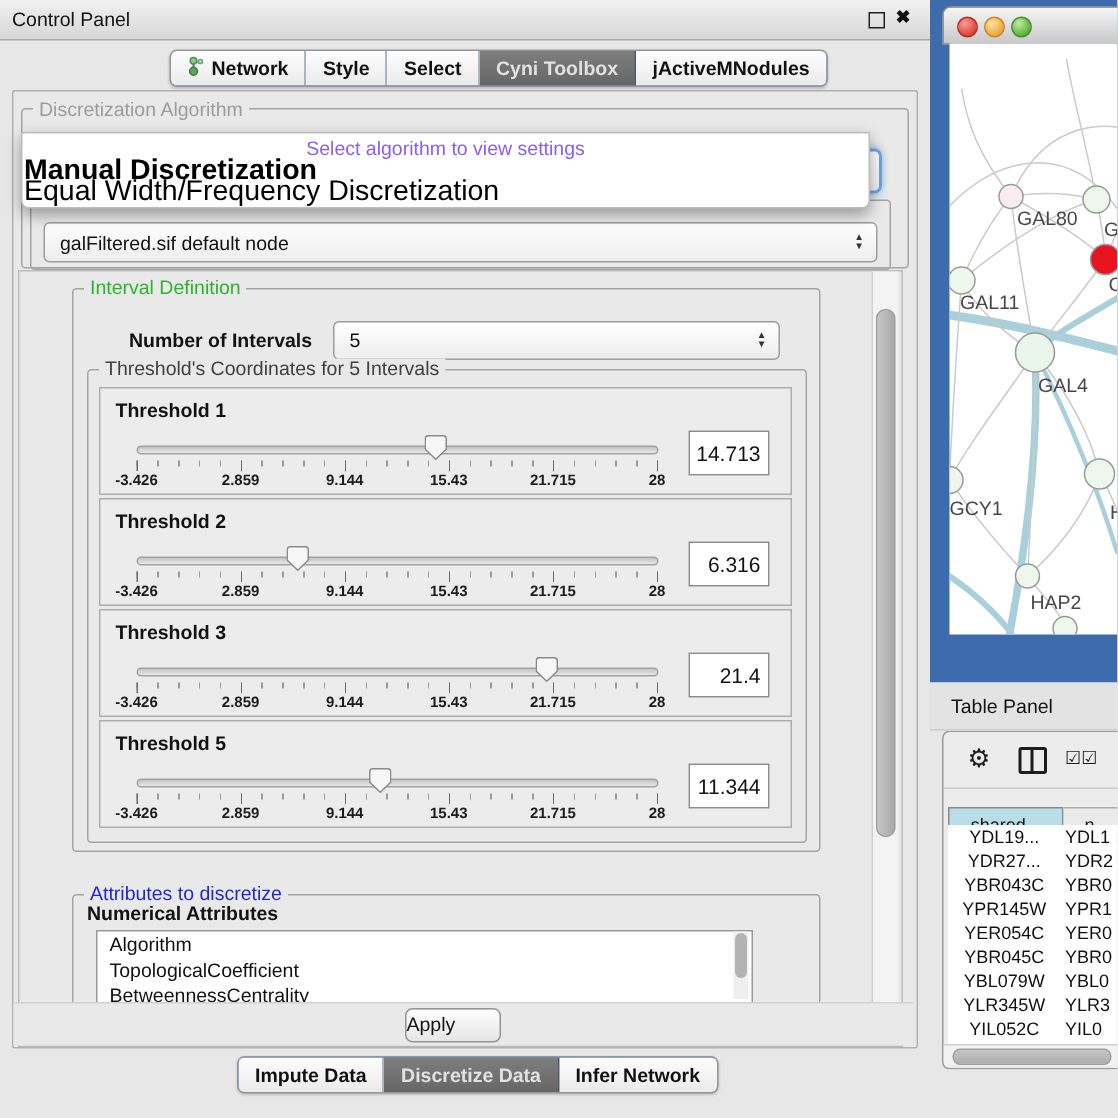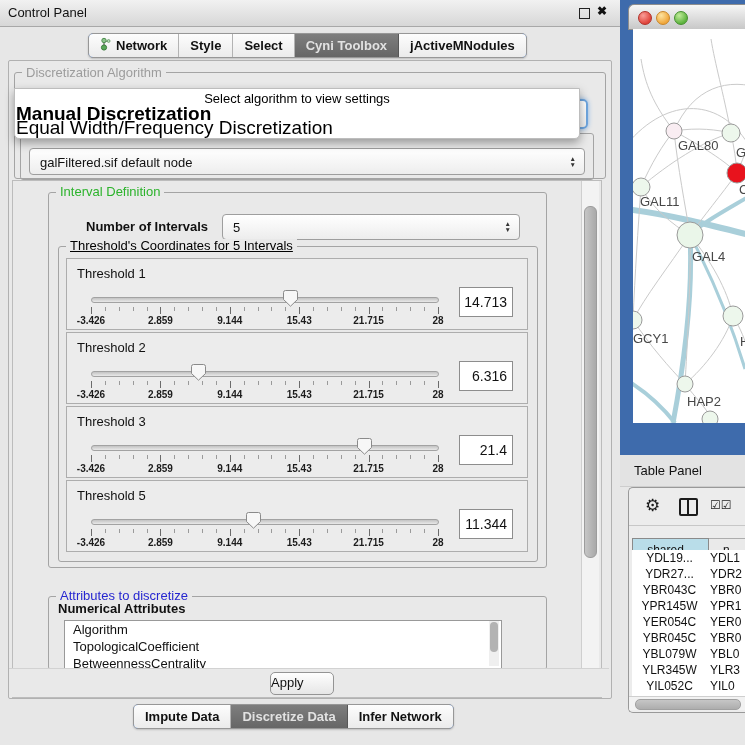--- a/index.html
+++ b/index.html
@@ -7,65 +7,65 @@
   #root{position:relative;width:745px;height:745px;background:#e7e7e7;}
   .abs{position:absolute;}
 
   
   #titlebar{left:0;top:0;width:620px;height:26px;background:linear-gradient(#f1f1f1,#d7d7d7);border-bottom:1px solid #a8a8a8;}
   #cp-title{left:8px;top:5px;font-size:13px;color:#111;}
   #float-btn{left:579px;top:8px;width:9px;height:9px;border:1.5px solid #222;background:transparent;}
   #close-btn{left:597px;top:4px;font-size:12px;font-weight:bold;color:#111;}
 
   
-  .tabbar{display:flex;height:23px;border:1px solid #979797;border-radius:5px;overflow:hidden;background:#3b82f6;box-shadow:0 1px 2px rgba(0,0,0,.18);}
+  .tabbar{display:flex;height:23px;border:1px solid #979797;border-radius:5px;overflow:hidden;background:#3b82f6;box-shadow:0 1px 2px rgba(0,0,0,.18);margin-left:25px;}
   .tab{display:flex;align-items:center;gap:5px;padding:0 11px;font-size:13px;font-weight:600;color:#111;border-right:1px solid #b3b3b3;background:linear-gradient(#fdfdfd,#ebebeb);white-space:nowrap;}
   .tab:last-child{border-right:none;}
   .tab.selected{background:linear-gradient(#7e7e7e,#666);color:#e2e2e2;border-right-color:#575757;}
   #tabbar-top{left:88px;top:33px;}
   #tabbar-bottom{left:133px;top:704px;}
 
   
   #content-box{left:8px;top:60px;width:602px;height:637px;border:1px solid #b1b1b1;border-radius:2px;background:#e9e9e9;}
   .group{border:1px solid #a4a4a4;border-radius:3px;}
   .chip{position:absolute;padding:0 4px;background:#e9e9e9;font-size:13px;line-height:14px;white-space:nowrap;}
 
   #disc-group{left:14px;top:72px;width:590px;height:105px;}
   #disc-title{left:22px;top:66px;color:#9c9c9c;}
   #hidden-combo{left:24px;top:99px;width:560px;height:26px;border-radius:5px;background:linear-gradient(#fff,#eee);border:2px solid #6ea5de;box-shadow:0 0 5px #86b5e8;z-index:4;}
 
   
   #algo-popup{left:14px;top:88px;width:564px;height:49px;background:#fff;border:1px solid #bdbdbd;border-radius:0 0 5px 5px;box-shadow:0 4px 10px rgba(0,0,0,.35);z-index:10;}
-  #popup-hint{text-align:center;color:#000000;font-size:13px;height:16px;margin-top:2px;}
+  #popup-hint{text-align:center;color:#8b5cf6;font-size:13px;height:16px;margin-top:2px;}
   .popup-item{font-size:19px;height:14px;line-height:14px;padding-left:1px;color:#000;}
   .popup-item.first{font-weight:bold;}
 
   #tabledata-group{left:20px;top:133px;width:572px;height:45px;}
   #tabledata-chip{color:#111;}
   .combo{background:linear-gradient(#fff,#ededed);border:1px solid #9e9e9e;border-radius:4px;font-size:13px;color:#111;}
   .combo .val{position:absolute;left:10px;top:50%;transform:translateY(-50%);}
   .spin{position:absolute;right:8px;top:50%;transform:translateY(-50%);font-size:6.5px;line-height:6px;color:#333;text-align:center;}
   #tabledata-combo{left:8px;top:14px;width:554px;height:25px;}
 
   
   #scrollpane{left:12px;top:180px;width:588px;height:516px;border:1px solid #bcbcbc;background:#e9e9e9;}
   #v-scroll{left:581px;top:181px;width:17px;height:514px;background:#f3f3f3;border-left:1px solid #cfcfcf;}
   #v-thumb{left:584px;top:206px;width:11px;height:350px;border-radius:6px;background:linear-gradient(90deg,#c6c6c6,#a9a9a9);border:1px solid #9c9c9c;}
 
   #interval-group{left:48px;top:192px;width:497px;height:374px;}
   #interval-chip{color:#2cb32c;}
   #noi-label{left:86px;top:219px;font-size:13px;font-weight:bold;color:#111;}
   #noi-combo{left:222px;top:214px;width:296px;height:24px;}
   #thr-group{left:58px;top:246px;width:478px;height:314px;}
-  #thr-chip{color:#000000;text-decoration:underline;}
+  #thr-chip{color:#404040;}
 
   
   #threshold-cards{left:66px;top:258px;width:462px;height:298px;}
   .tcard{position:absolute;left:0;width:460px;height:70px;border:1px solid #adadad;background:#ececec;}
-  .t-label{position:absolute;left:10px;top:7px;font-size:13px;font-weight:normal;color:#111;}
+  .t-label{position:absolute;left:10px;top:7px;font-size:13px;font-weight:bold;color:#111;}
   .t-track{position:absolute;left:24px;top:38px;width:346px;height:4px;border:1px solid #a2a2a2;border-radius:3px;background:linear-gradient(#c3c3c3,#e9e9e9);}
   .t-handle{position:absolute;top:31px;width:15px;height:17px;}
   .t-ticks{position:absolute;left:24px;top:48px;width:348px;height:7px;
     background-image:
       repeating-linear-gradient(90deg,#6b6b6b 0 1px,transparent 1px 69.4px),
       repeating-linear-gradient(90deg,#9a9a9a 0 1px,transparent 1px 13.88px);
     background-size:100% 7px,100% 4px;background-repeat:no-repeat;}
   .t-labels{position:absolute;left:24px;top:56px;width:347px;height:11px;}
   .t-labels span{position:absolute;transform:translateX(-50%);font-size:10px;font-weight:bold;color:#1c1c1c;white-space:nowrap;}
   .t-value{position:absolute;left:392px;top:28px;width:47px;height:28px;background:#fff;border:1px solid #8d8d8d;font-size:14px;color:#111;text-align:right;line-height:28px;padding-right:5px;}

